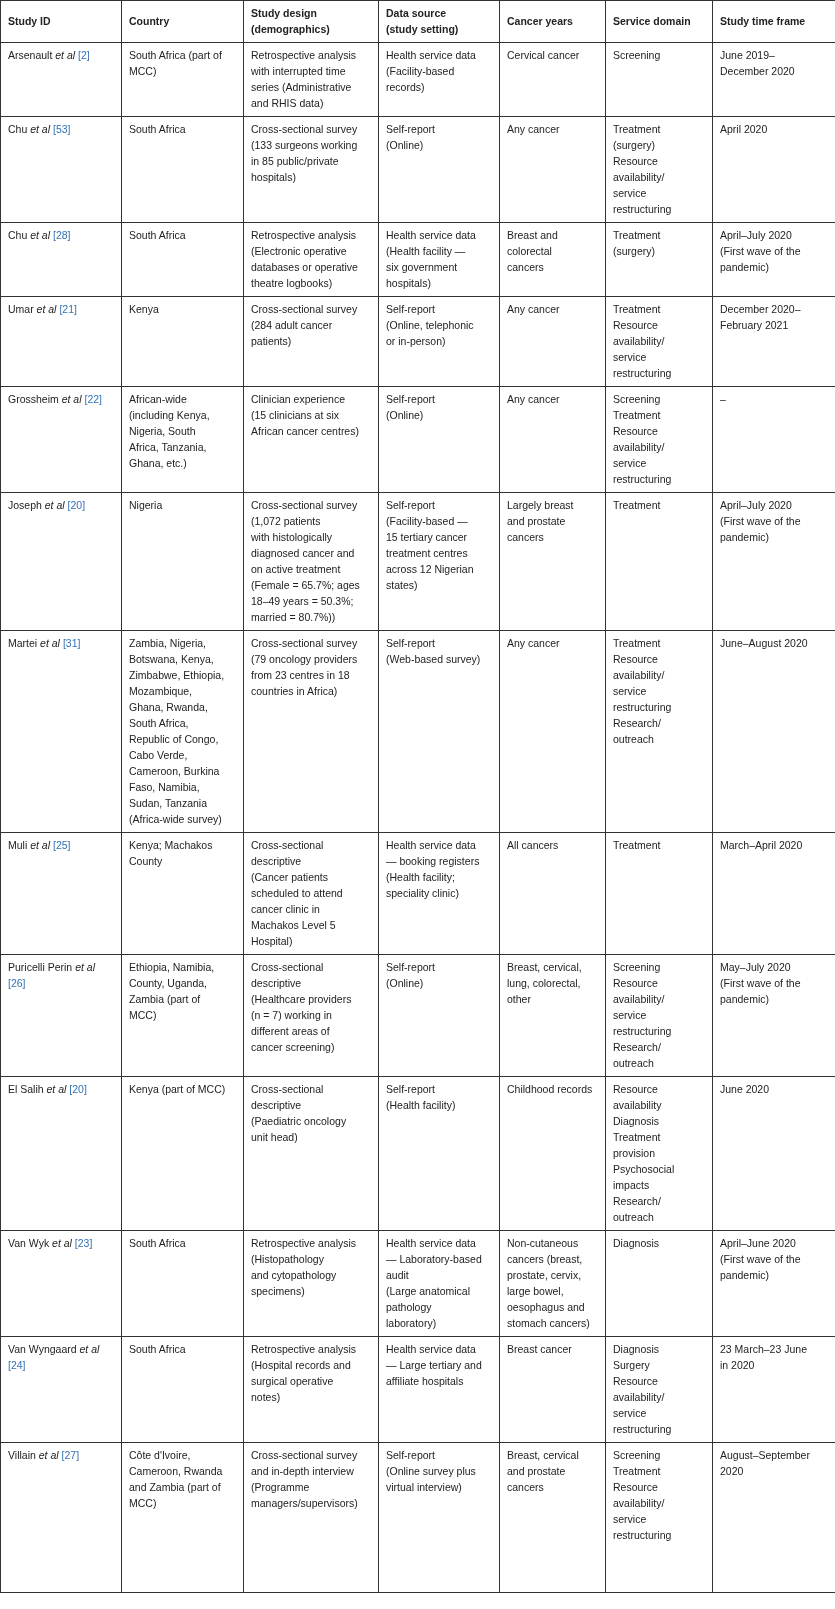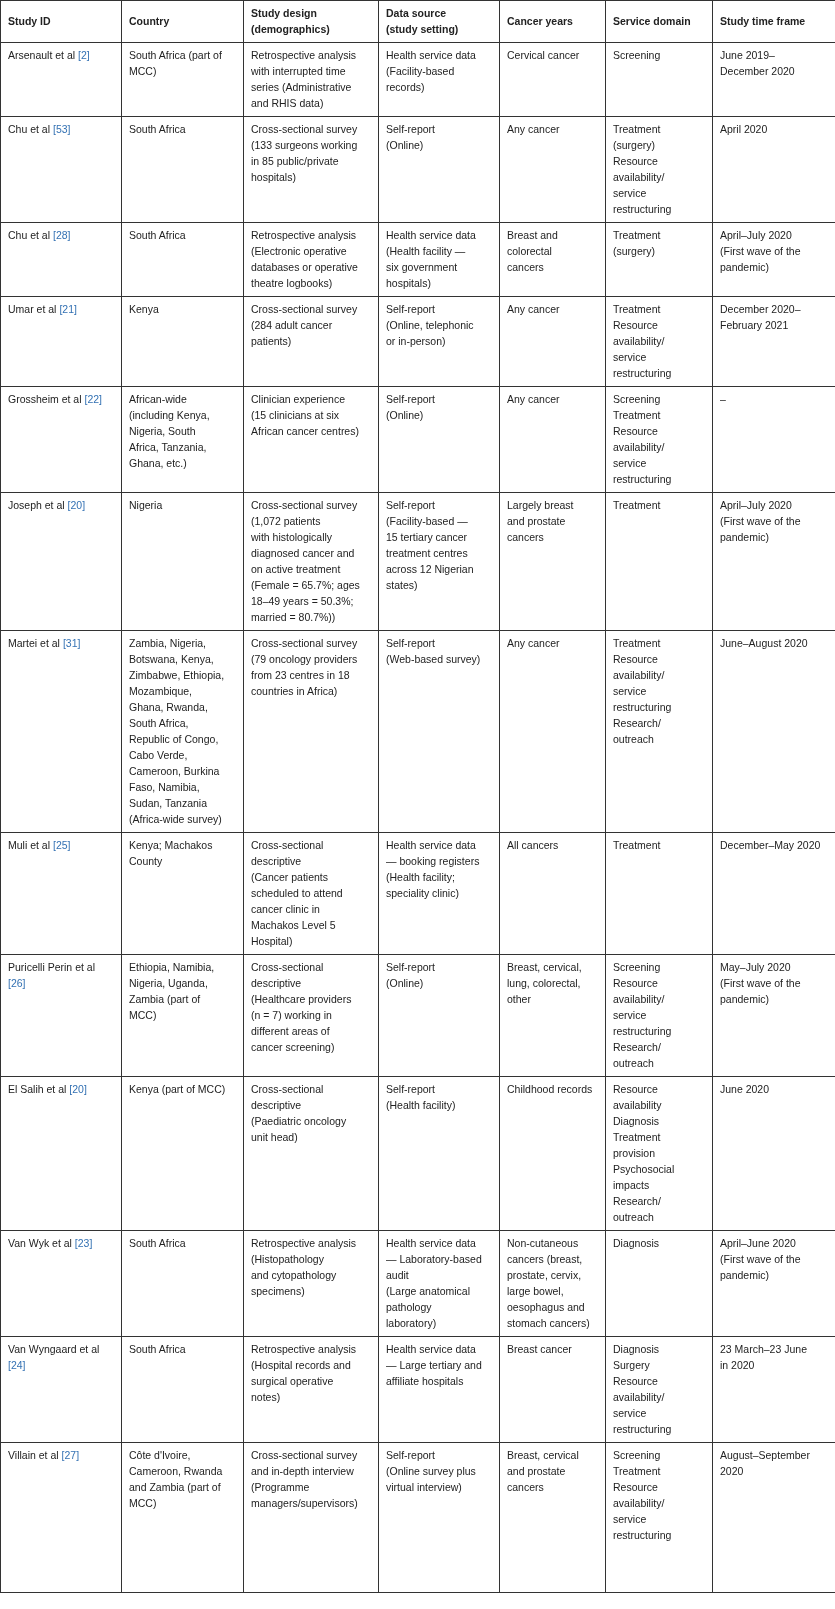--- a/index.html
+++ b/index.html
@@ -35,21 +35,21 @@
   col.c-design  { width: 135px; }
   col.c-source  { width: 121px; }
   col.c-cancer  { width: 106px; }
   col.c-domain  { width: 107px; }
   col.c-time    { width: 123px; }
   .ref {
     color: #3371b3;
     text-decoration: none;
     cursor: pointer;
   }
-  .etal { }
+  .etal { font-style: italic; }
 </style>
 </head>
 <body>
 
 <table class="study-table">
   <colgroup>
     <col class="c-id">
       <col class="c-country">
       <col class="c-design">
     <col class="c-source">
@@ -268,32 +268,32 @@
 scheduled to attend
 cancer clinic in
 Machakos Level 5
 Hospital)</td>
     <td class="preline">Health service data
 — booking registers
 (Health facility;
 speciality clinic)</td>
     <td class="preline">All cancers</td>
     <td class="preline">Treatment</td>
-    <td class="preline">December–May 2020</td>
+    <td class="preline">March–April 2020</td>
   </tr>
 
 
   <tr>
     <td>
       <span>Puricelli Perin</span>
       <span class="etal">et al</span>
       <span class="ref">[26]</span>
     </td>
     <td class="preline">Ethiopia, Namibia,
-Nigeria, Uganda,
+County, Uganda,
 Zambia (part of
 MCC)</td>
     <td class="preline">Cross-sectional
 descriptive
 (Healthcare providers
 (n = 7) working in
 different areas of
 cancer screening)</td>
     <td class="preline">Self-report
 (Online)</td>

